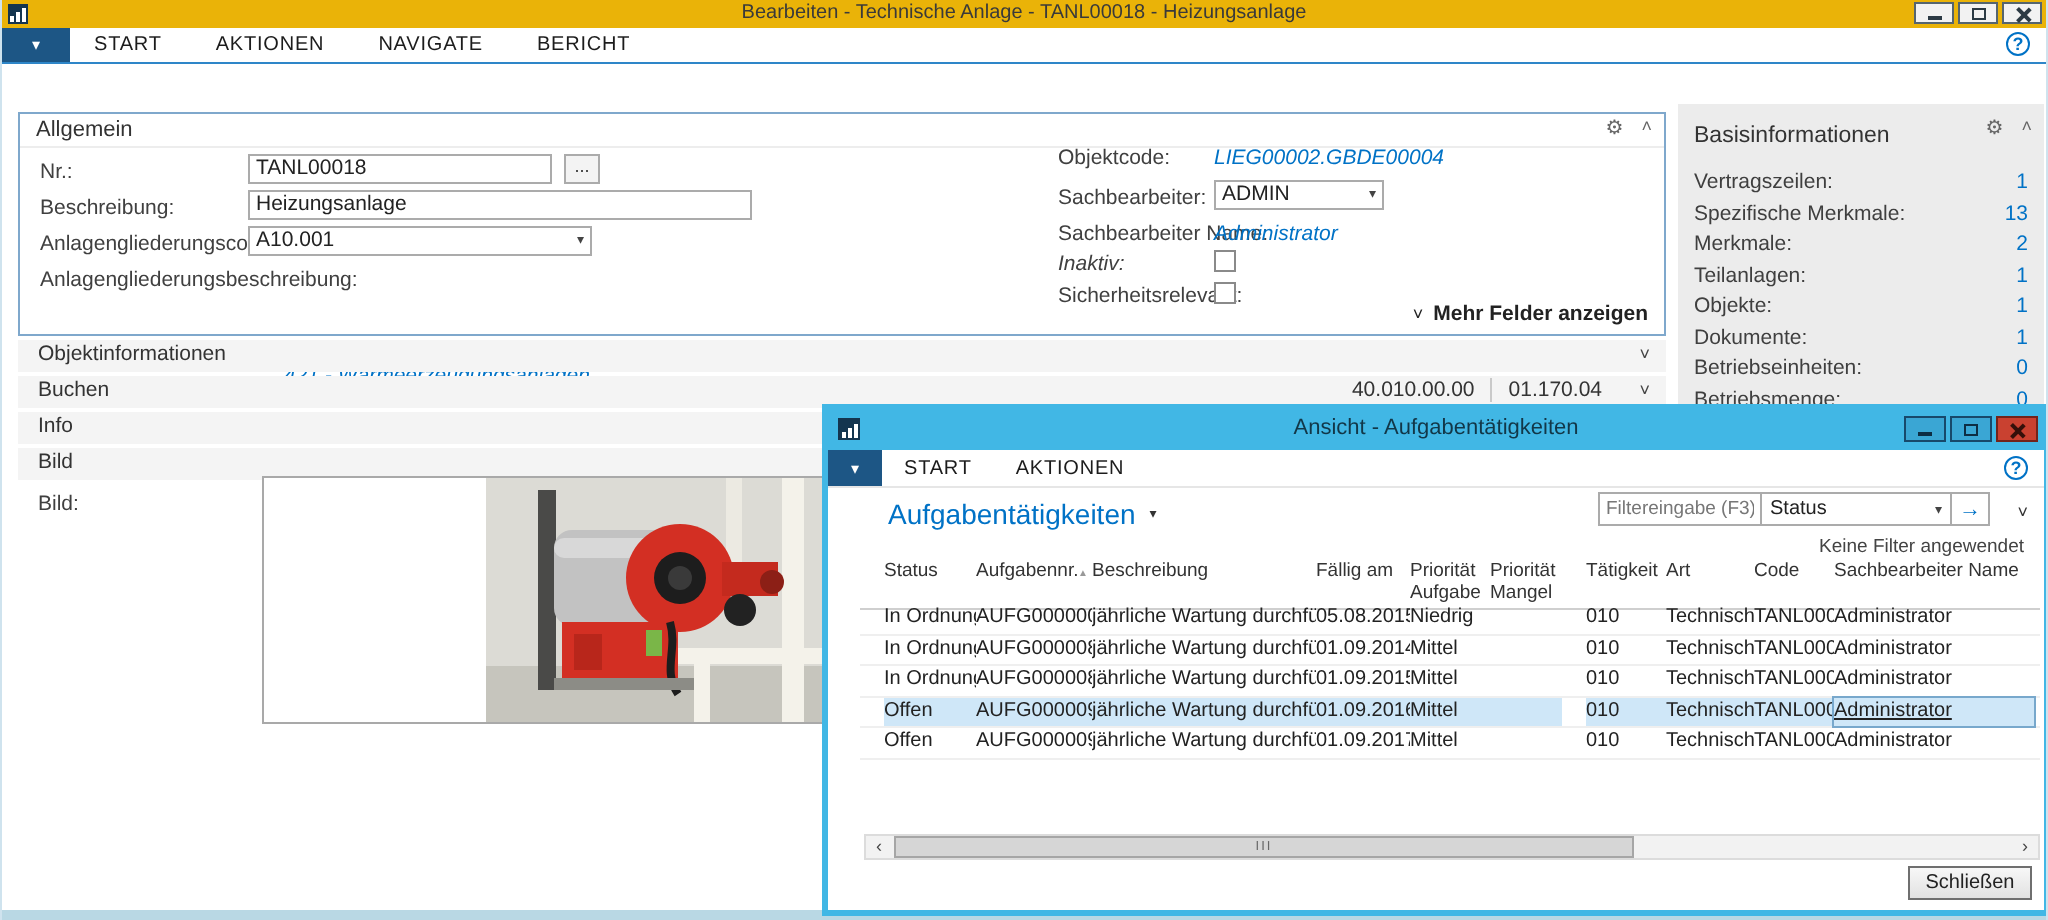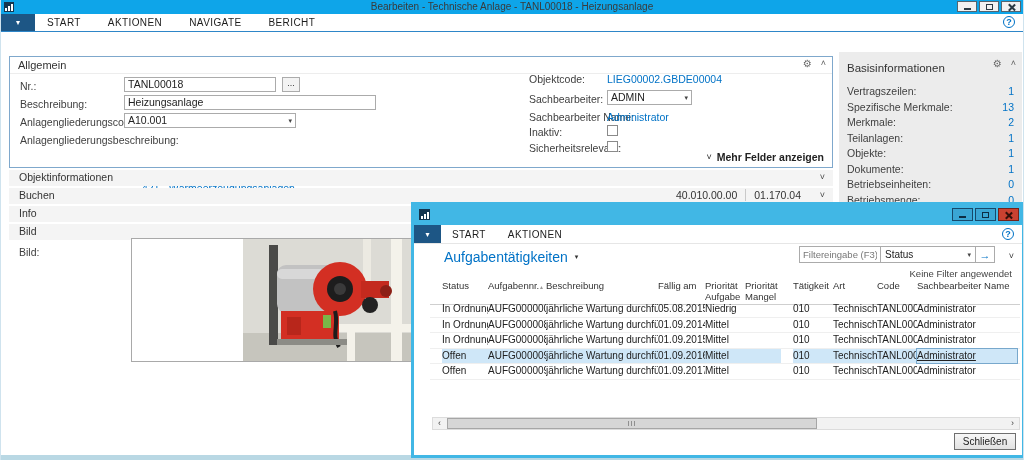--- a/index.html
+++ b/index.html
@@ -1,20 +1,20 @@
 <!DOCTYPE html>
 <html><head>
 <meta charset="utf-8">
 <style>
   html,body{margin:0;padding:0;background:#e6e6e6;}
   *{box-sizing:border-box;font-family:"Liberation Sans",sans-serif;}
   .stage{position:relative;width:1024px;height:460px;background:#fff;overflow:hidden;
          border-left:1px solid #cfe3ee;border-right:1px solid #cfe3ee;}
   
-  .titlebar{position:absolute;top:0;left:0;right:0;height:14px;background:#0ea5e9;}
+  .titlebar{position:absolute;top:0;left:0;right:0;height:14px;background:#eab308;}
   .title-text{position:absolute;left:0;right:0;top:1px;text-align:center;font-size:10px;color:#3a3a3a;}
   .appicon{position:absolute;left:3px;top:2px;width:10px;height:10px;background:#14354f;display:flex;align-items:flex-end;justify-content:center;gap:1px;padding:1px;}
   .appicon i{display:block;width:2px;background:#fff;}
   .appicon .b1{height:3px}.appicon .b2{height:5px}.appicon .b3{height:7px}
   .winbtns{position:absolute;right:2px;top:1px;display:flex;gap:2px;}
   .wbtn{width:20px;height:11px;border:1px solid #55656f;background:#f2f2f2;color:#2c3a44;
         display:flex;align-items:center;justify-content:center;font-size:8px;cursor:default;}
   .g-min{width:7px;height:2px;background:currentColor;margin-top:4px;}
   .g-box{width:7px;height:6px;border:1px solid currentColor;}
   .g-x{position:relative;width:8px;height:8px;}
@@ -35,21 +35,21 @@
   .allg-cap{position:absolute;left:8px;top:2px;font-size:11px;color:#333;}
   .hd-icons{position:absolute;right:6px;top:1px;display:flex;gap:9px;color:#666;font-size:10px;}
   .lbl{position:absolute;font-size:10.5px;color:#404040;white-space:nowrap;}
   .tb{position:absolute;height:15px;border:1px solid #ababab;background:#fff;font-size:10.5px;color:#222;
       padding:0 3px;line-height:13px;white-space:nowrap;}
   .assist{position:absolute;height:15px;width:18px;border:1px solid #ababab;background:#f3f3f3;
           font-size:9px;color:#333;text-align:center;line-height:11px;}
   .sel-ctl{position:absolute;height:15px;border:1px solid #ababab;background:#fff;font-size:10.5px;color:#222;
            padding:0 3px;line-height:13px;display:flex;justify-content:space-between;align-items:center;}
   .sel-ctl .dd{font-size:7px;color:#444;}
-  .link{color:#0072c6;font-size:10.5px;position:absolute;white-space:nowrap;}
+  .link{color:#0072c6;font-size:10.5px;position:absolute;white-space:nowrap;font-style:italic;}
   .chk{position:absolute;width:11px;height:11px;border:1px solid #8a8a8a;background:#fff;}
   .more{position:absolute;right:8px;top:94px;font-size:10.5px;font-weight:bold;color:#222;display:flex;gap:5px;align-items:center;}
   .more .ch{font-size:9px;font-weight:normal;}
   
   .sec{position:absolute;left:8px;width:824px;height:16px;background:#f4f4f4;}
   .sec-cap{position:absolute;left:10px;top:1px;font-size:10.5px;color:#333;}
   .sec-ch{position:absolute;right:8px;top:2px;font-size:9px;color:#444;}
   .buchen-vals{position:absolute;right:32px;top:1px;display:flex;gap:0;font-size:10.5px;color:#333;}
   .buchen-vals .v2{border-left:1px solid #c9c9c9;margin-left:8px;padding-left:8px;}
   .bild-lbl{position:absolute;left:18px;top:246px;font-size:10.5px;color:#404040;}
@@ -167,21 +167,21 @@
 
     <span class="lbl" style="left:519px;top:16px;">Objektcode:</span>
     <span class="link" style="left:597px;top:16px;">LIEG00002.GBDE00004</span>
     <span class="lbl" style="left:519px;top:36px;">Sachbearbeiter:</span>
     <span class="sel-ctl" style="left:597px;top:33px;width:85px;">
       <span>ADMIN</span>
       <span class="dd">▾</span>
     </span>
     <span class="lbl" style="left:519px;top:54px;">Sachbearbeiter Name:</span>
     <span class="link" style="left:597px;top:54px;">Administrator</span>
-    <span class="lbl" style="left:519px;top:69px;">Inaktiv:</span>
+    <span class="lbl" style="left:519px;top:69px;font-style:italic;">Inaktiv:</span>
     <span class="chk" style="left:597px;top:68px;"></span>
     <span class="lbl" style="left:519px;top:85px;">Sicherheitsrelevant:</span>
     <span class="chk" style="left:597px;top:84px;"></span>
     <span class="more">
       <span class="ch">˅</span>
       <span>Mehr Felder anzeigen</span>
     </span>
   </div>
 
   <div class="sec" style="top:170px;">
@@ -290,20 +290,21 @@
 
   <div class="main-bottom"></div>
 
   <div class="overlay">
     <div class="ov-title">
       <span class="appicon">
           <i class="b1"></i>
           <i class="b2"></i>
           <i class="b3"></i>
         </span>
+      <span class="title-text">Ansicht - Aufgabentätigkeiten</span>
       <span class="ov-btns">
         <span class="ov-btn">
             <span class="g-min"></span>
           </span>
         <span class="ov-btn">
             <span class="g-box"></span>
           </span>
         <span class="ov-btn close">
             <span class="g-x"></span>
           </span>

